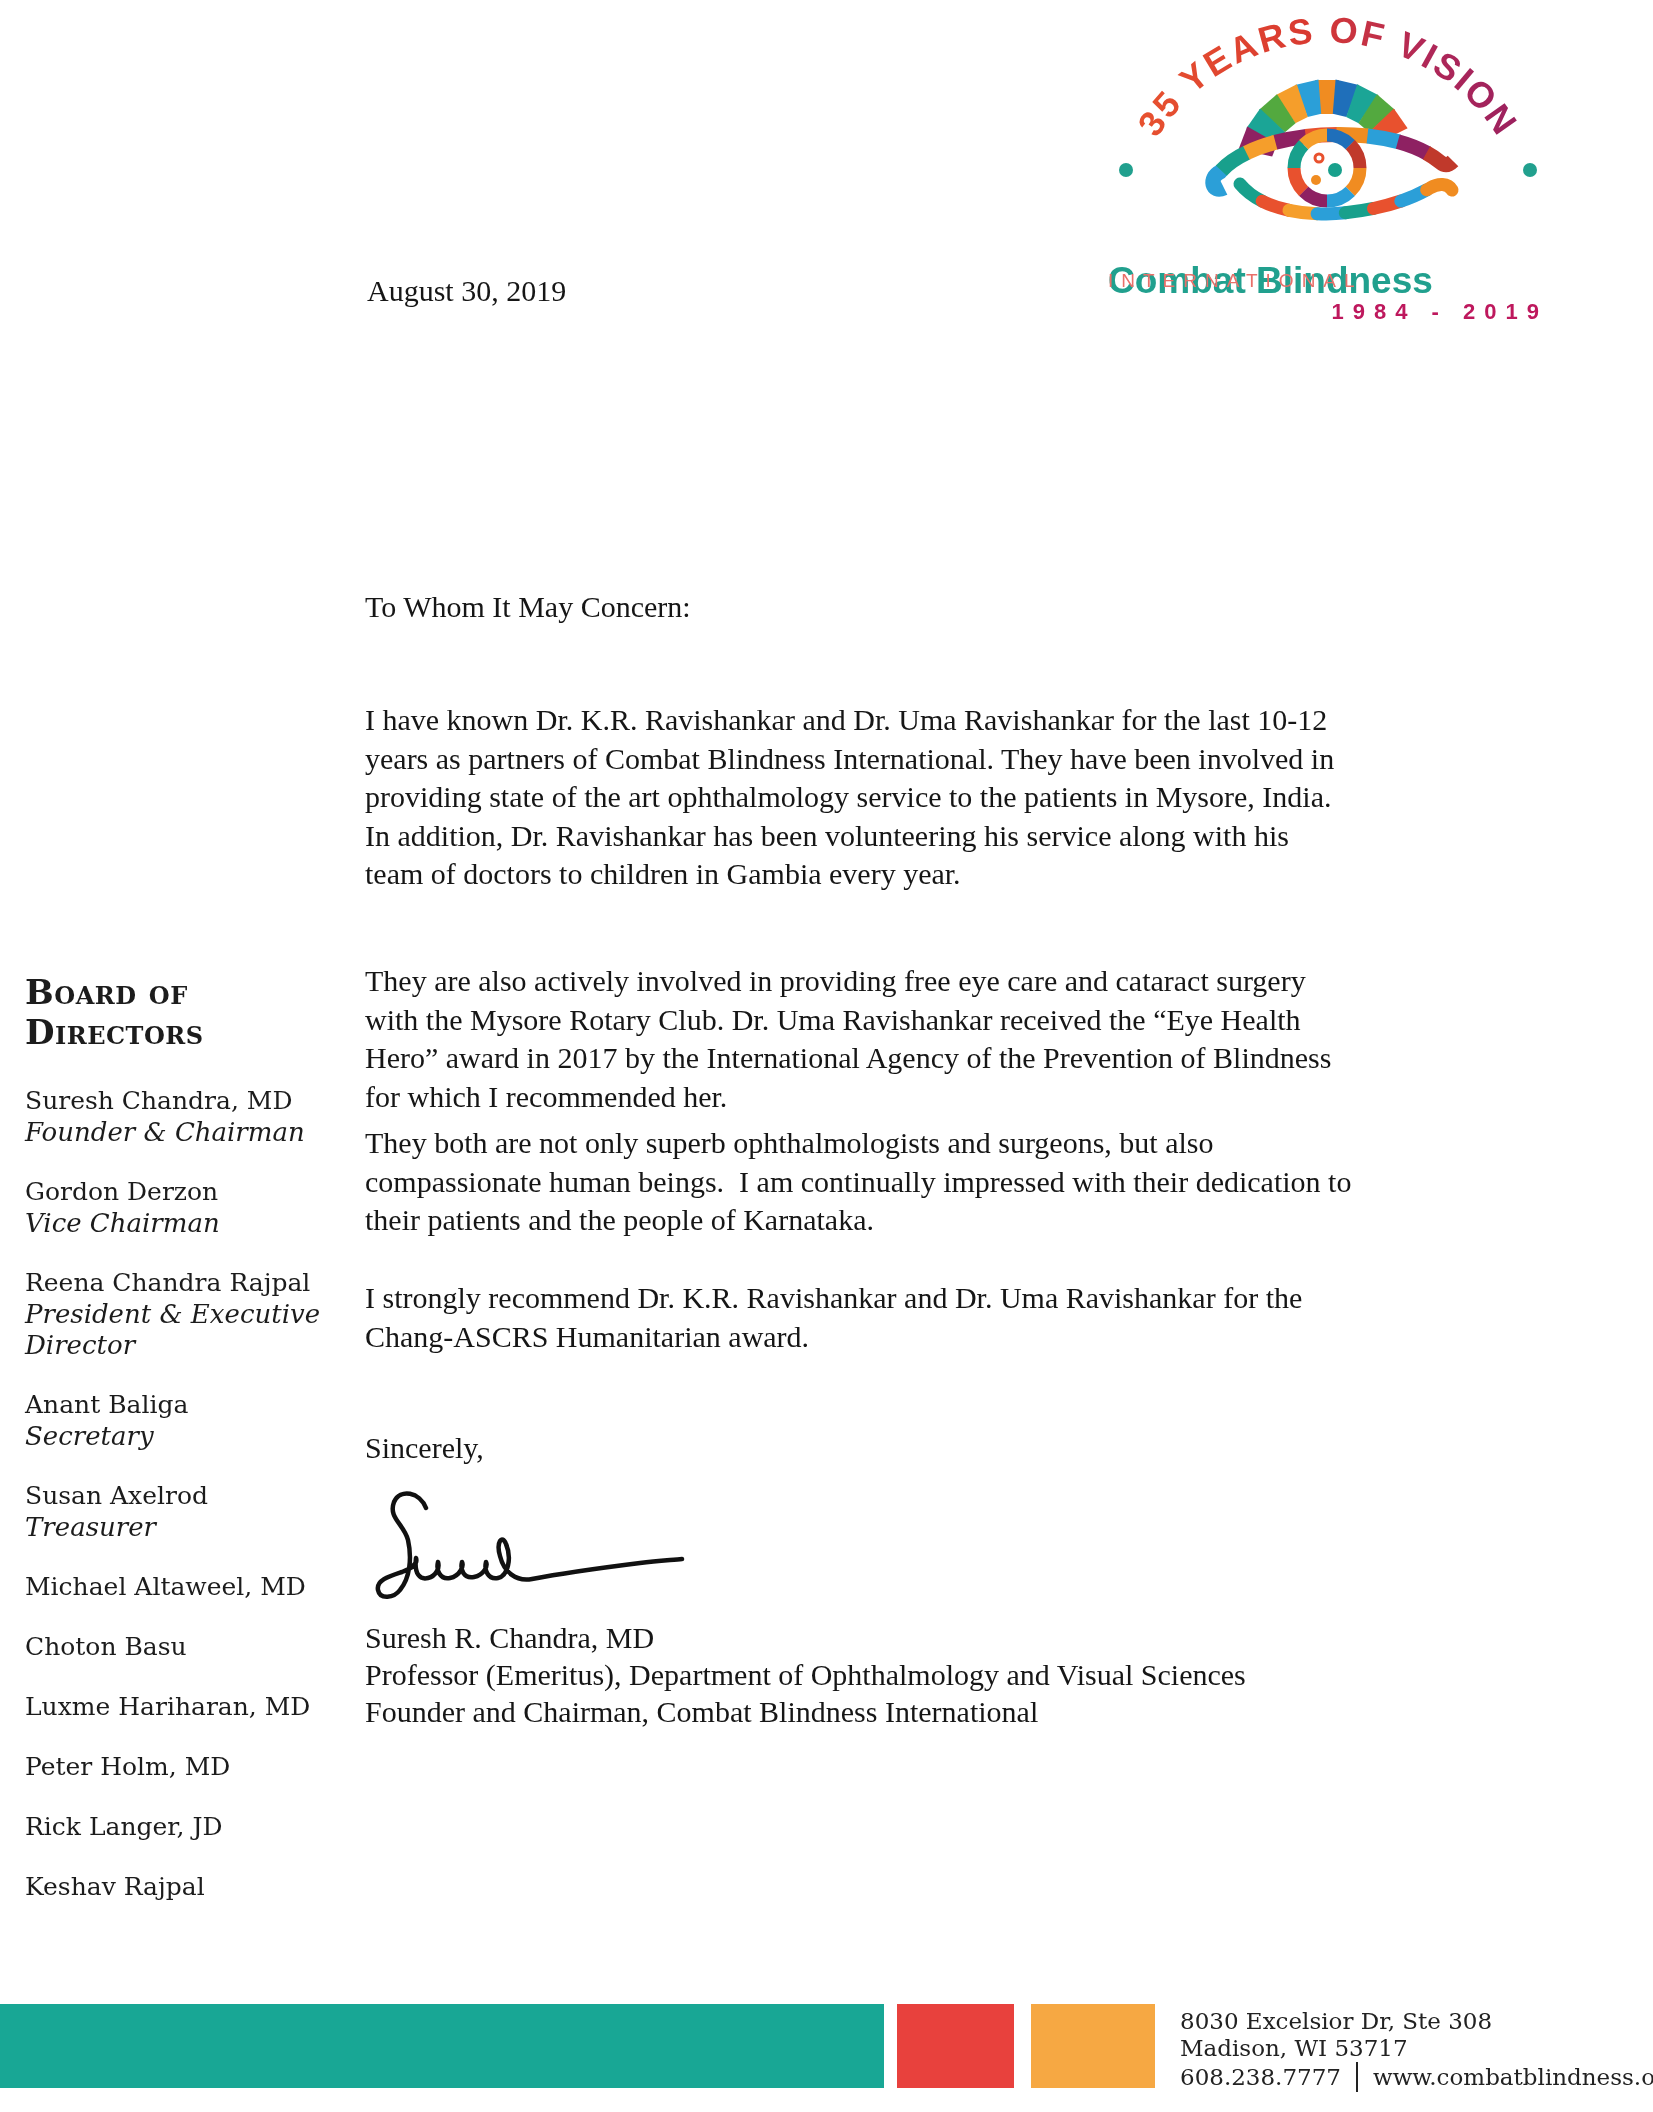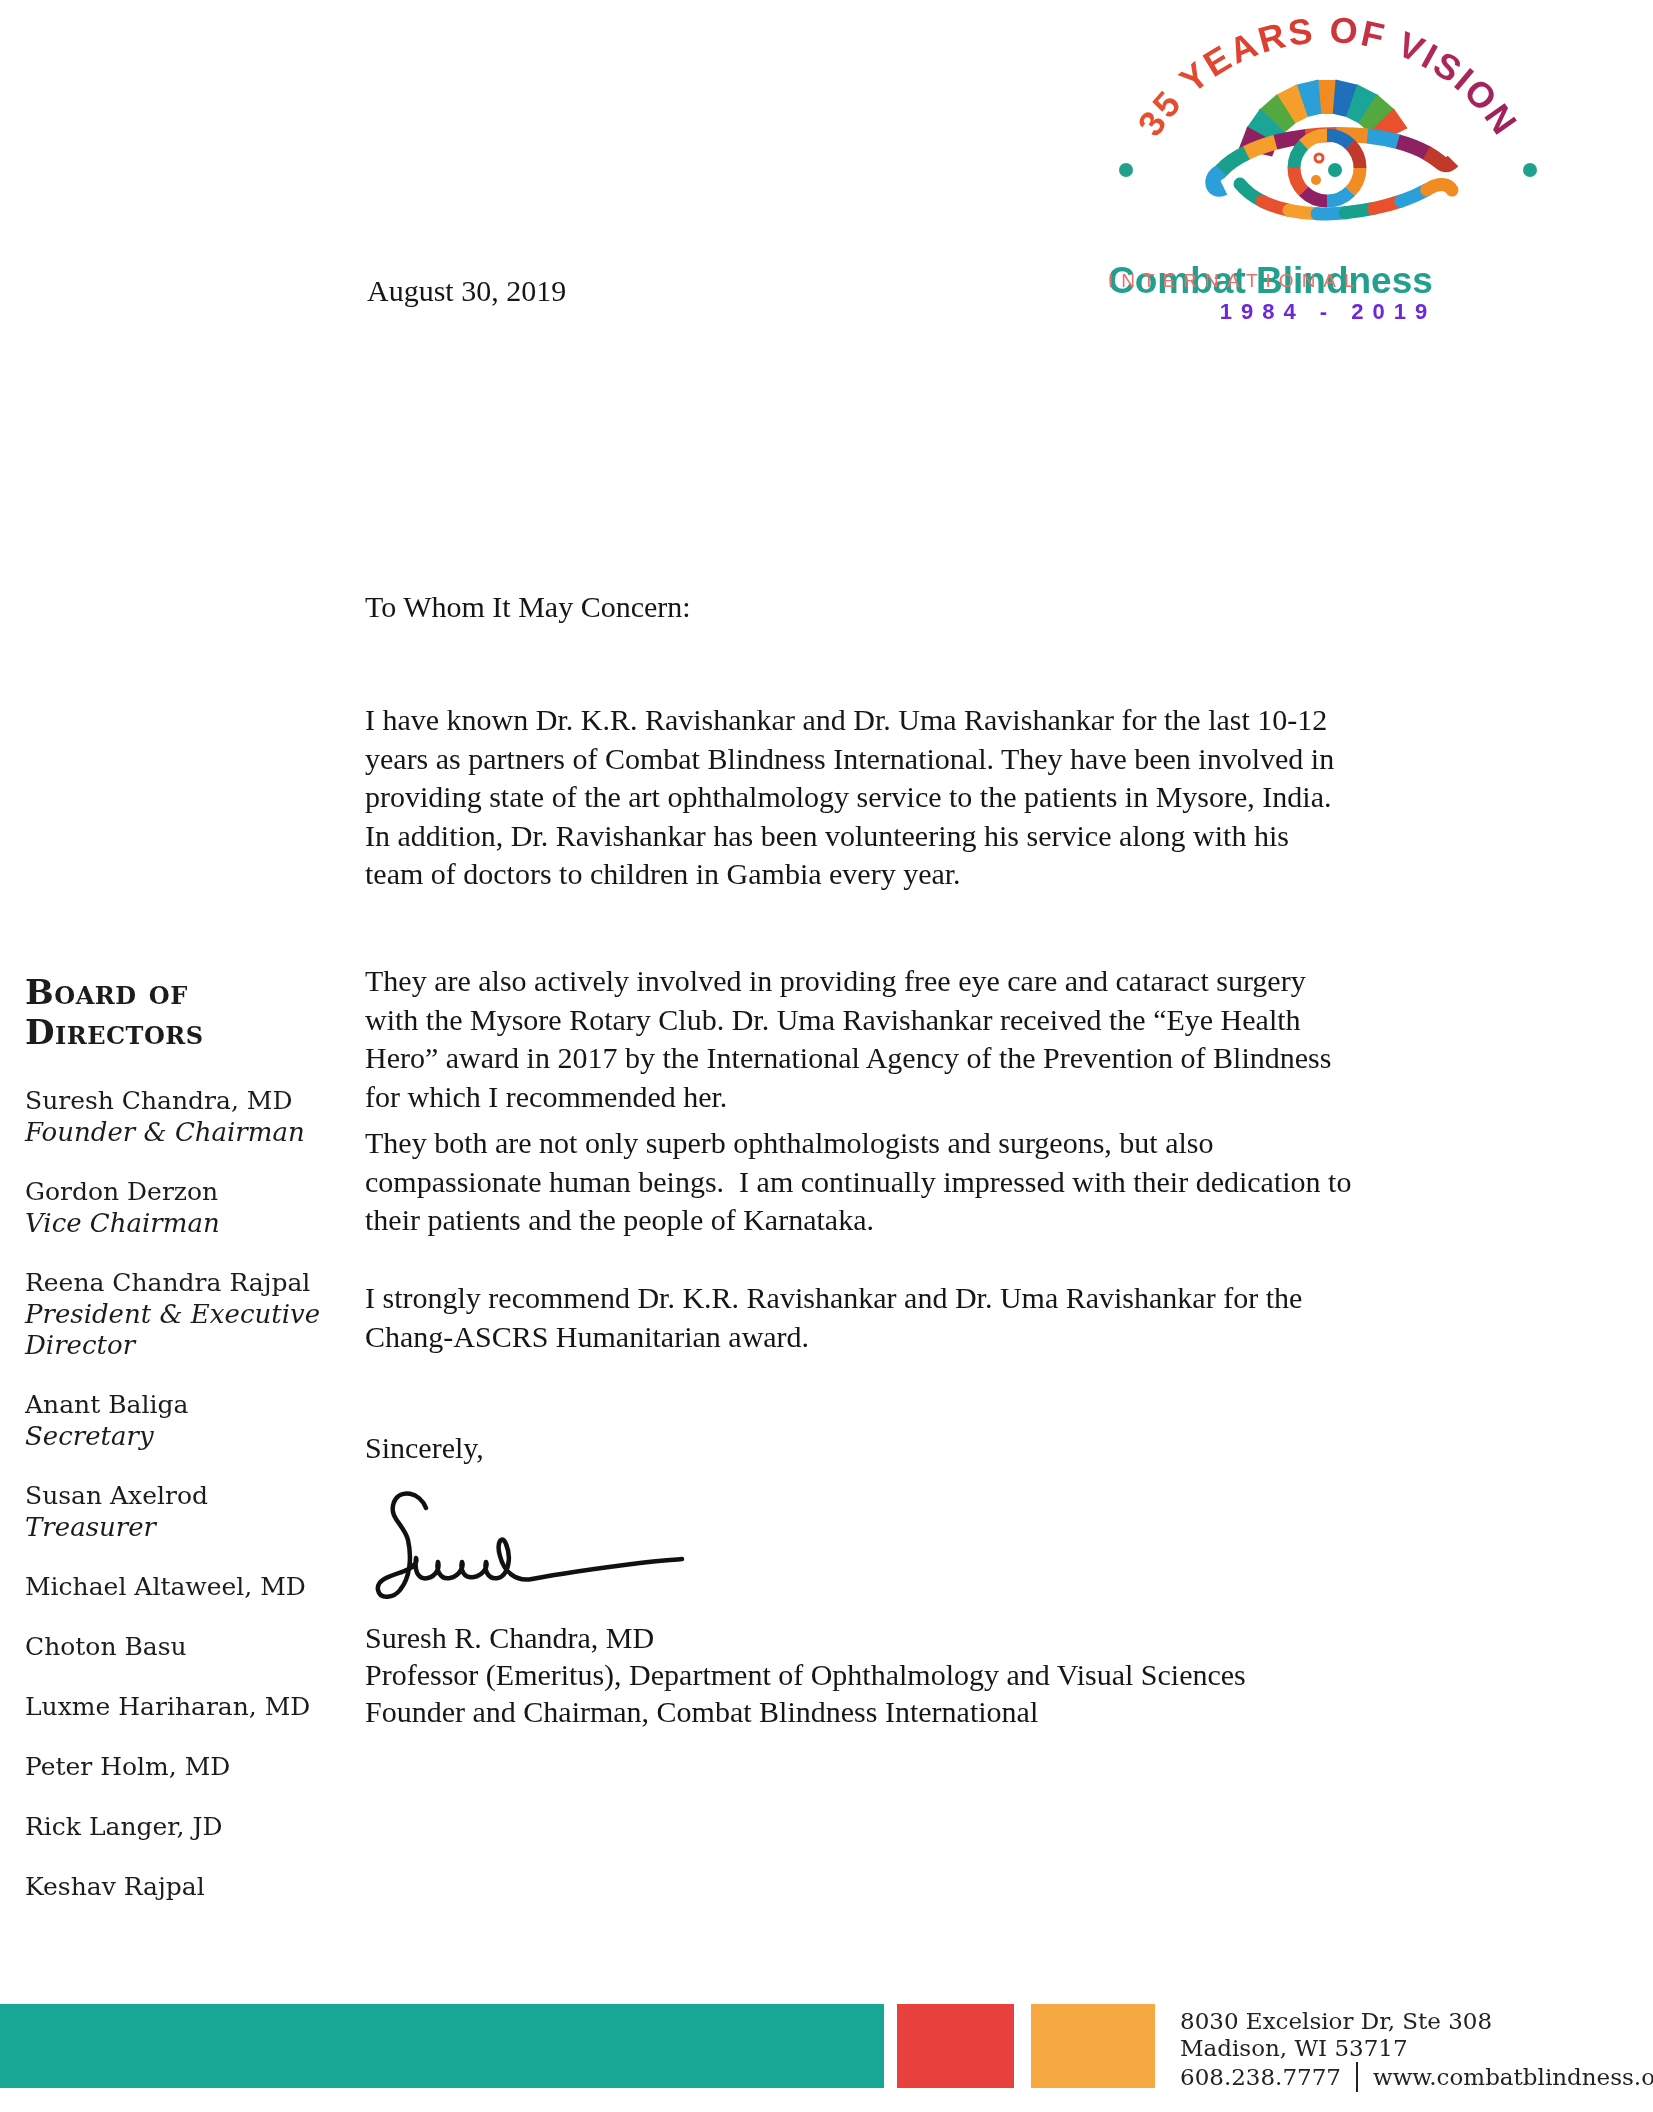--- a/index.html
+++ b/index.html
@@ -25,22 +25,22 @@
   .member .name{font-size:25px;line-height:33px;}
   .member .role{font-style:italic;font-size:26px;line-height:31px;}
 
   
   .logo{left:1108px;top:2px;width:440px;height:336px;}
   .logo svg{position:absolute;left:0;top:0;}
   .org-name{position:absolute;left:0;top:222px;width:440px;text-align:left;
             font-family:"Liberation Sans",sans-serif;font-weight:bold;font-size:37px;color:#21a08e;margin-top:36px;}
   .org-sub{position:absolute;left:0;top:268px;width:440px;text-align:left;
            font-family:"Liberation Sans",sans-serif;font-size:19px;letter-spacing:8px;color:#e8706a;}
-  .org-years{position:absolute;left:0;top:297px;width:440px;text-align:center;
-           font-family:"Liberation Sans",sans-serif;font-size:22px;letter-spacing:9px;color:#6d28d9;font-weight:600;}
+  .org-years{position:absolute;left:0;top:297px;width:440px;text-align:right;
+           font-family:"Liberation Sans",sans-serif;font-size:22px;letter-spacing:9px;color:#be185d;font-weight:600;}
 
   
   .signature{left:360px;top:1486px;}
 
   
   .bar{top:2004px;height:84px;}
   .bar-teal{left:0;width:884px;background:#18a795;}
   .bar-red{left:897px;width:117px;background:#e8413d;}
   .bar-orange{left:1031px;width:124px;background:#f6a843;}
   .footer-text{left:1180px;top:2008px;font-family:"DejaVu Serif",serif;font-size:23px;line-height:27px;color:#222;white-space:nowrap;}

